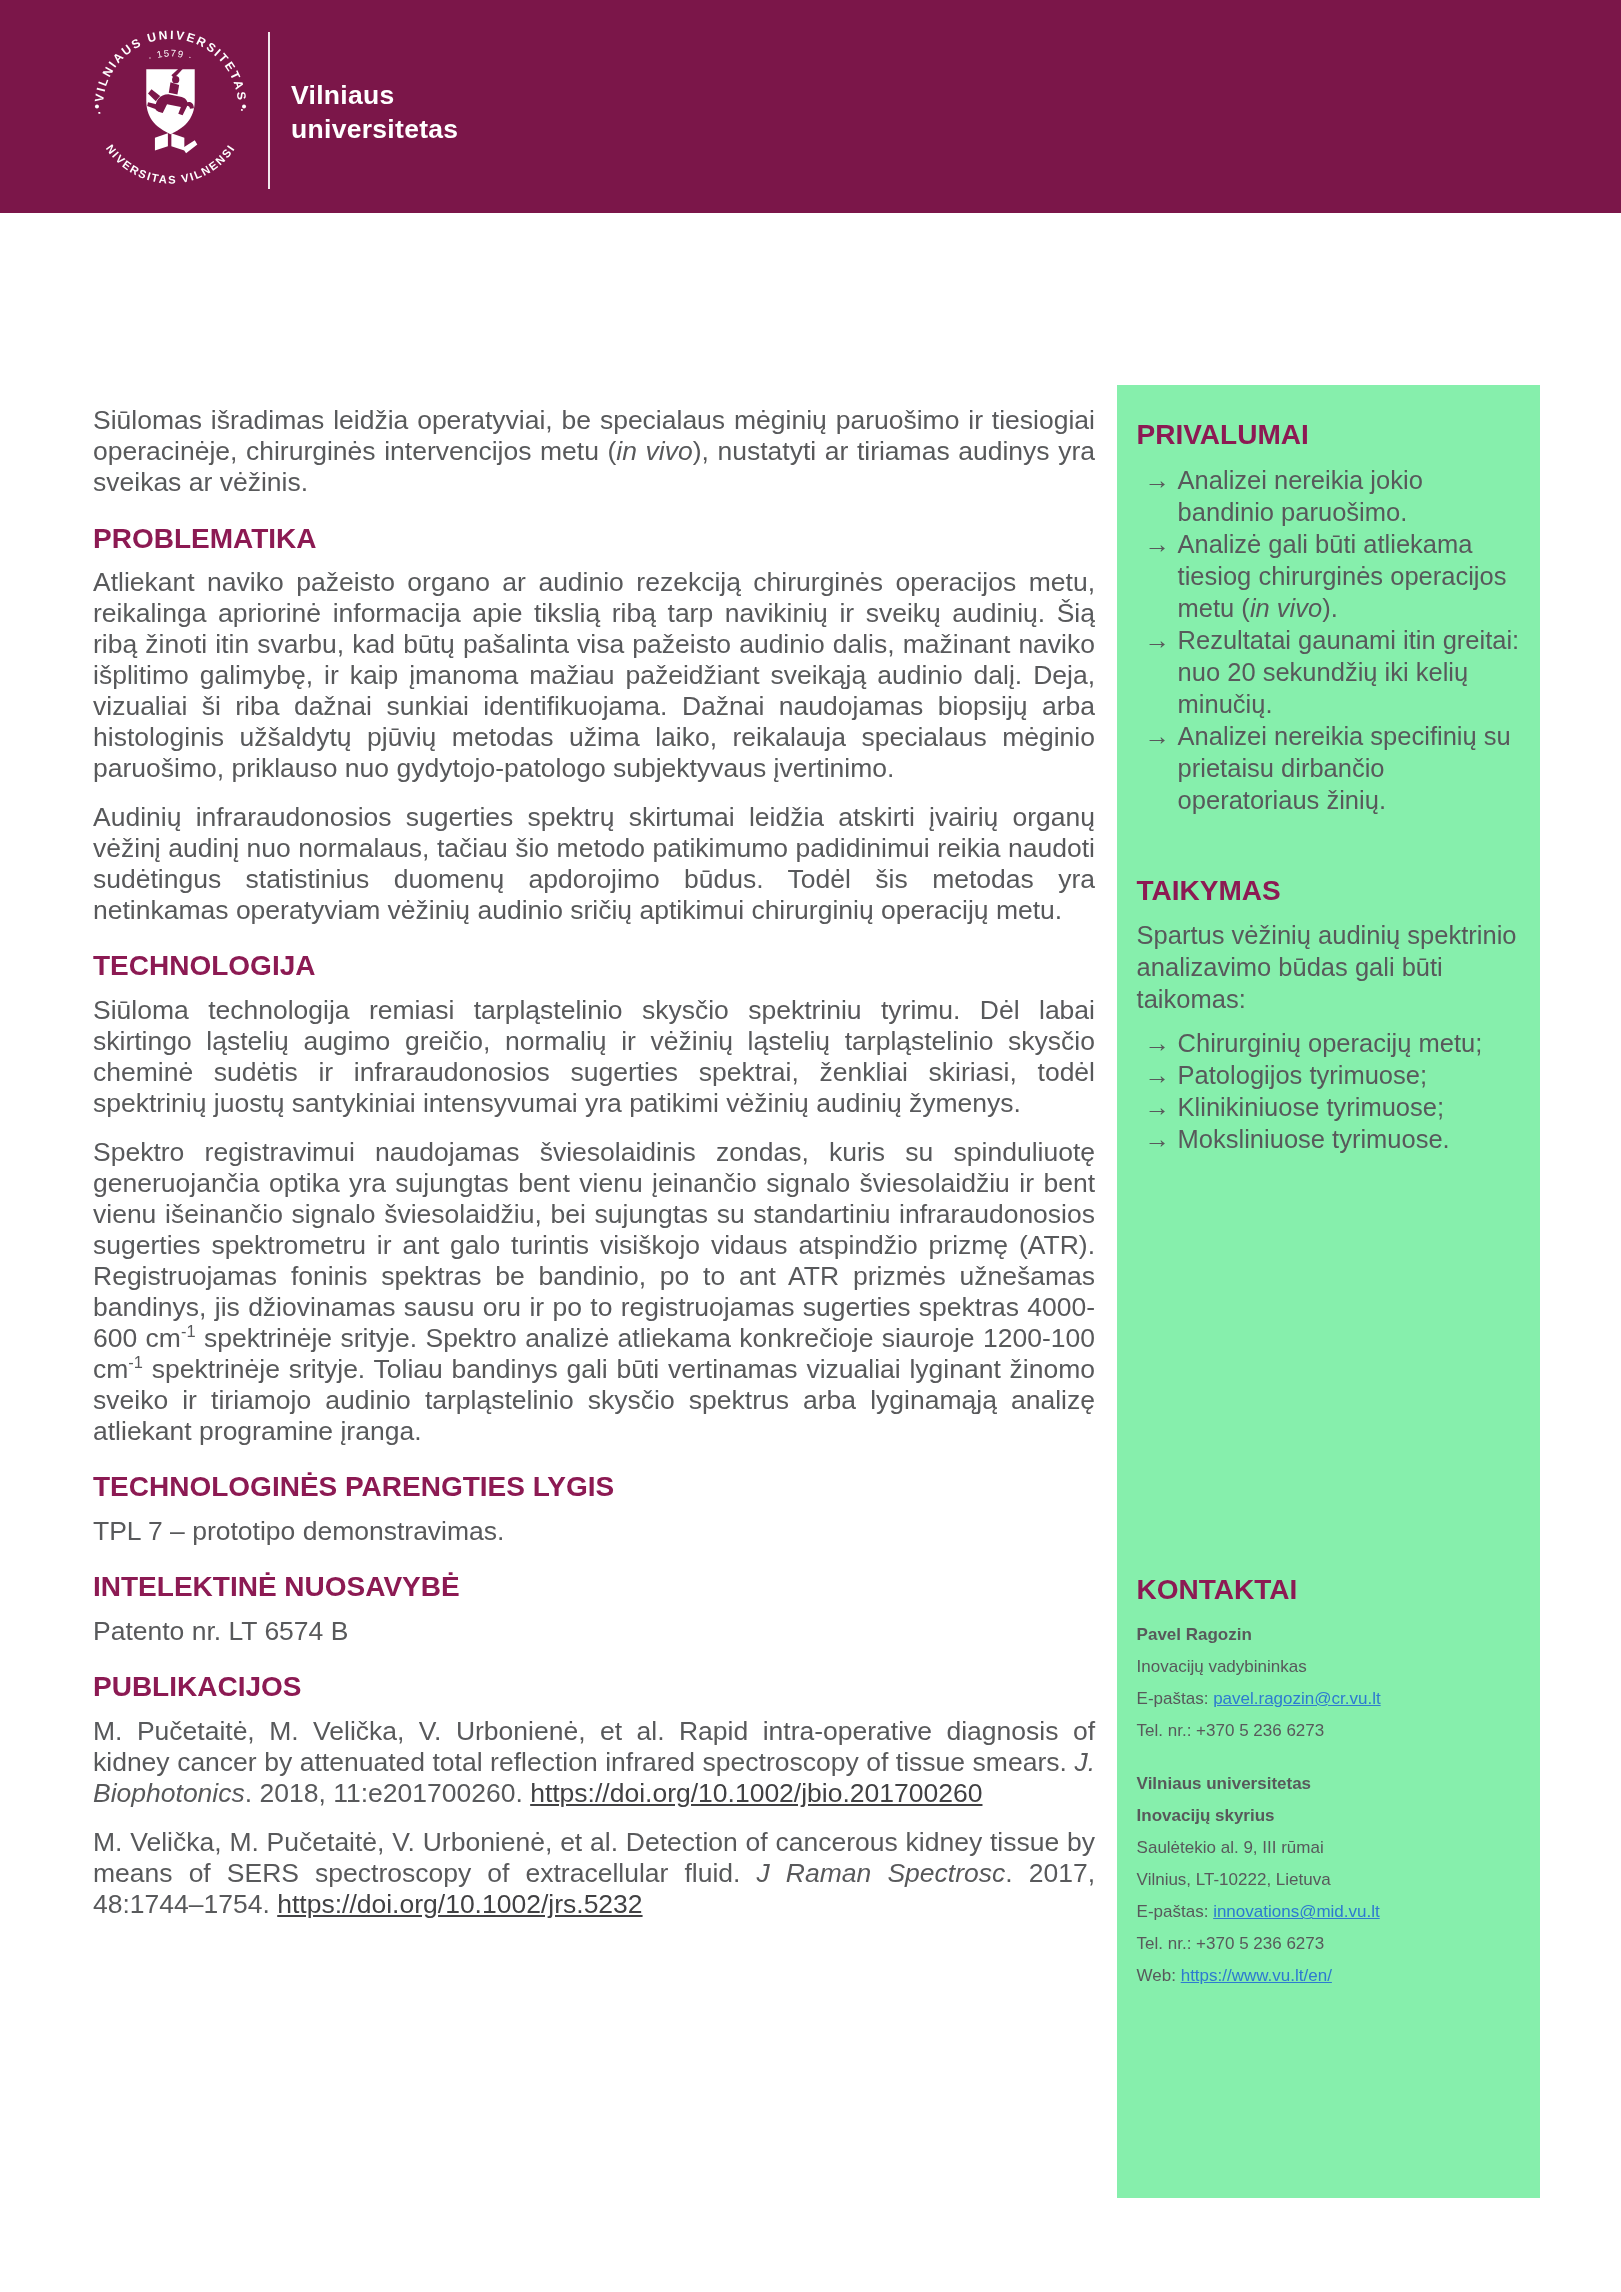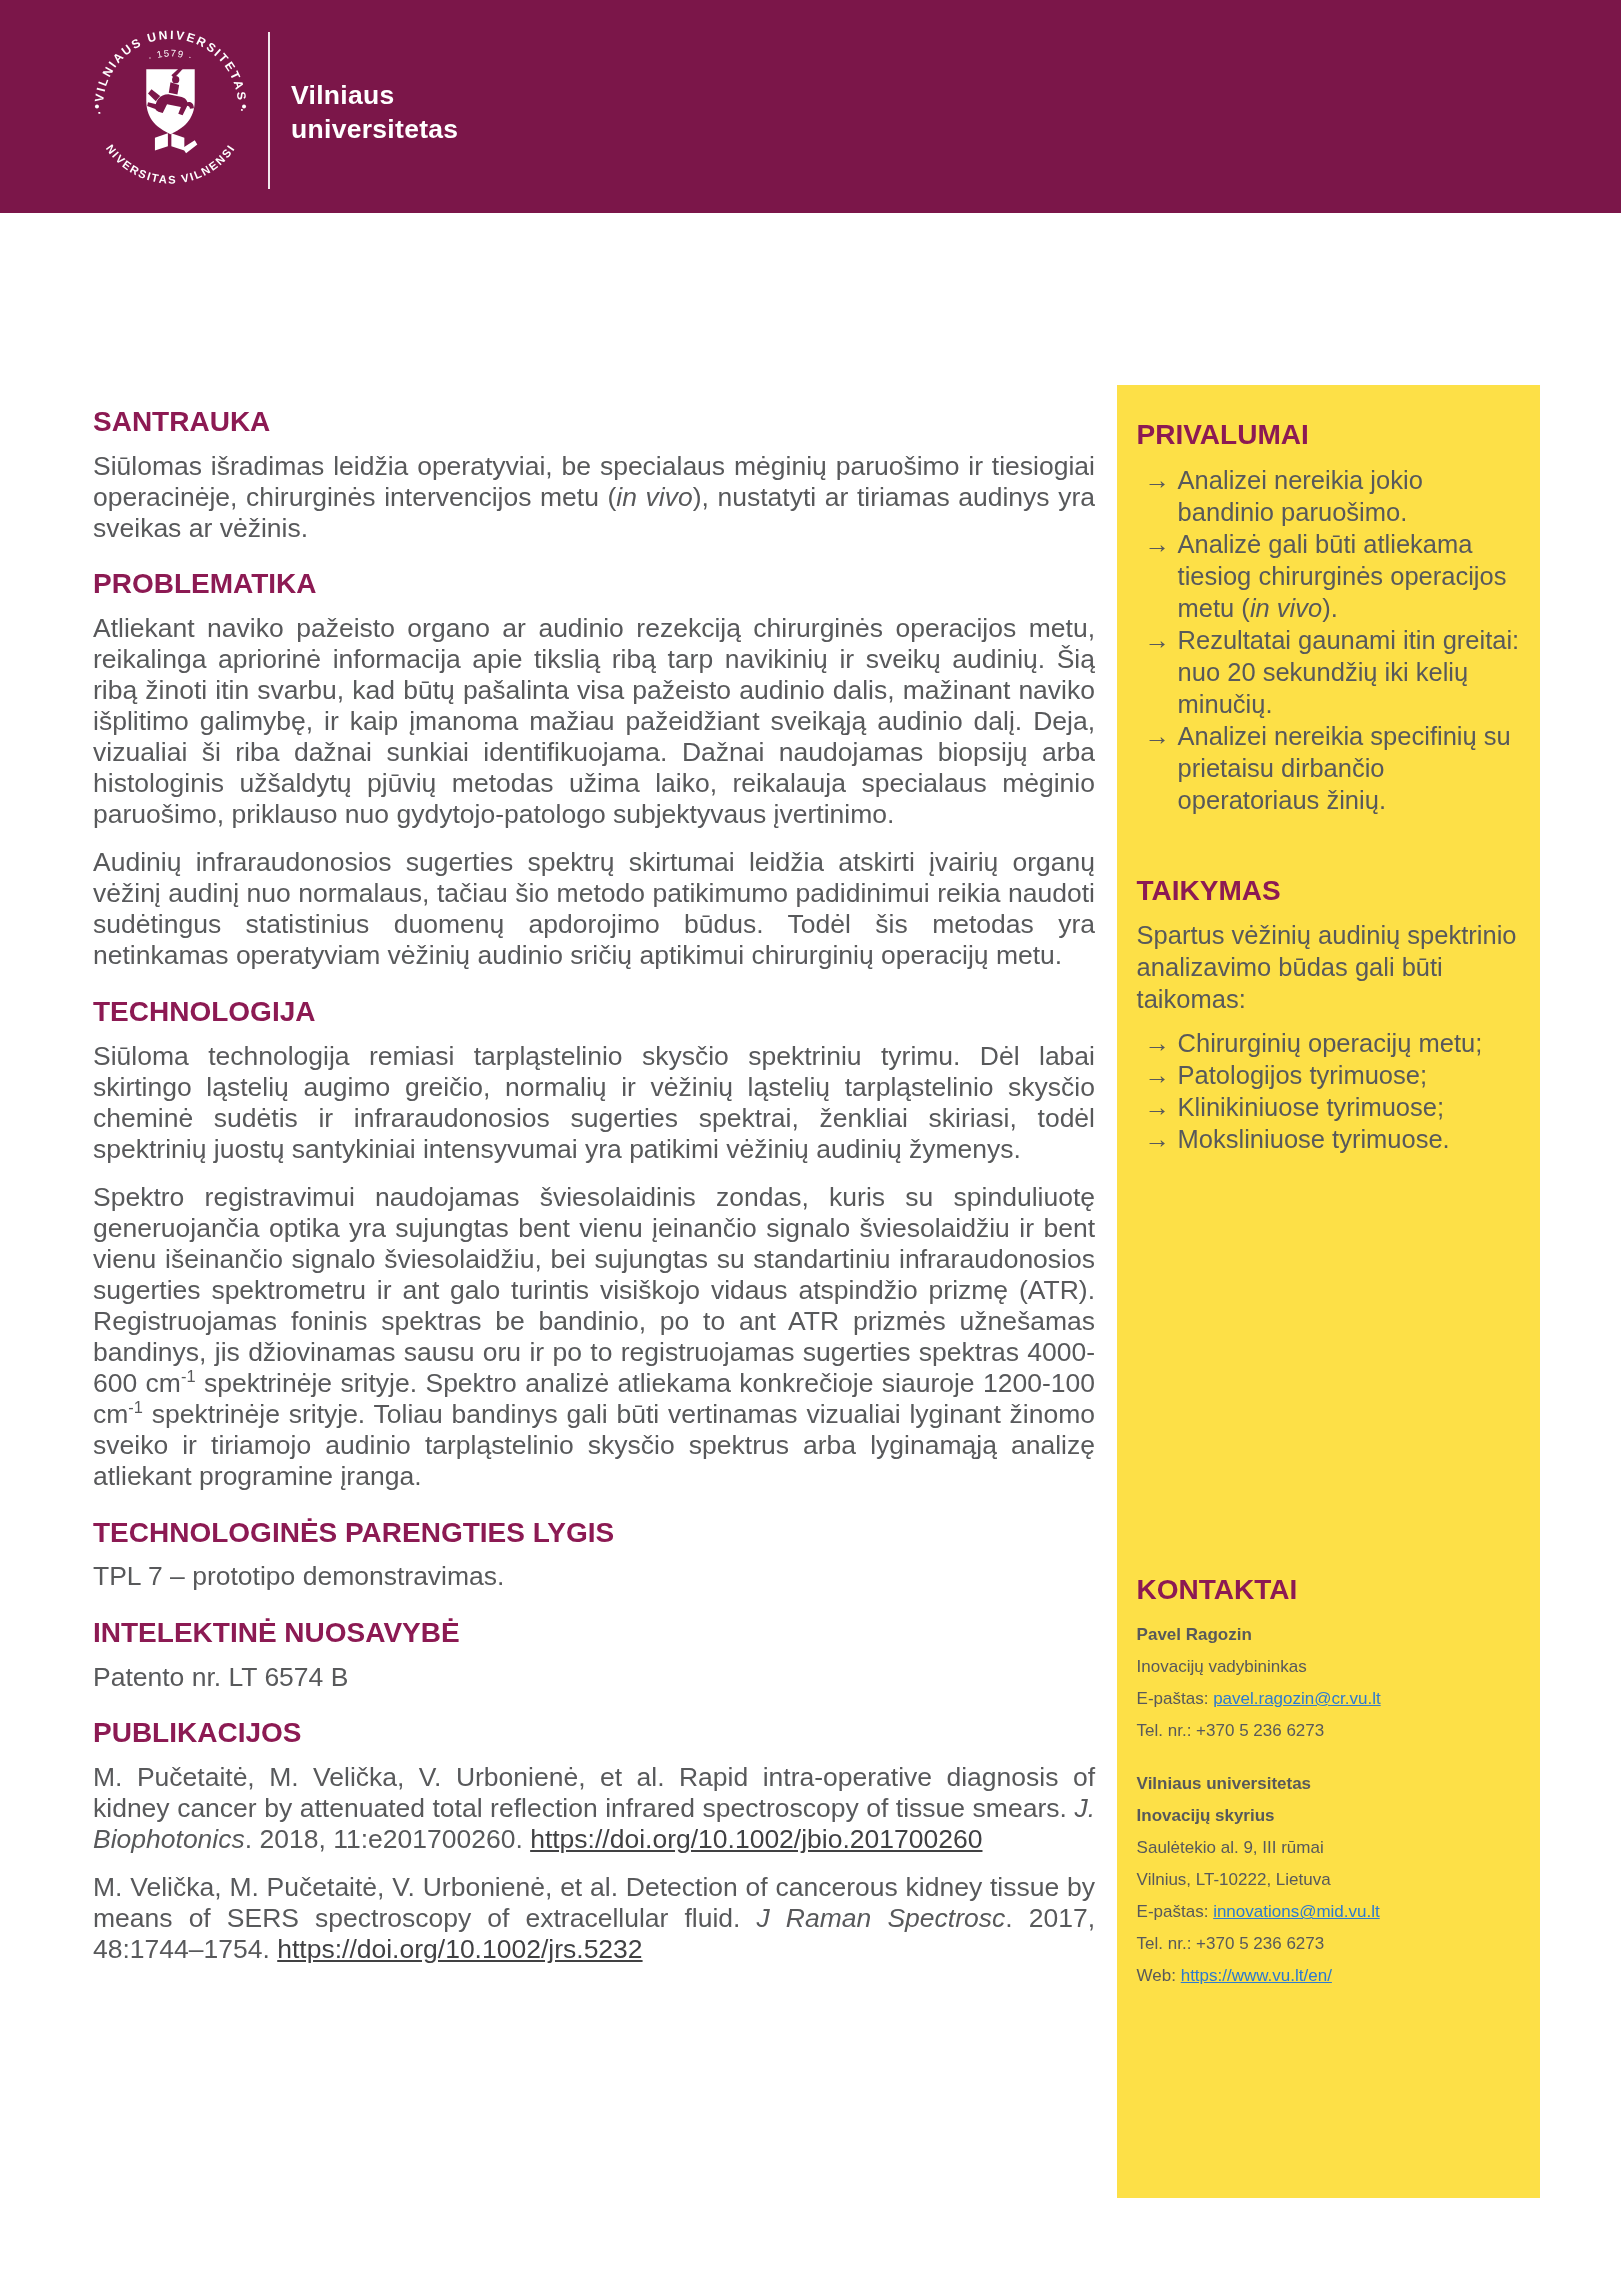--- a/index.html
+++ b/index.html
@@ -22,21 +22,21 @@
   .sec-h.first{margin-top:0;}
   .main p{margin:0 0 17.6px;font-size:26.5px;line-height:31px;color:#58595b;text-align:justify;}
 
   .it{font-style:italic;}
   .bd{font-weight:bold;}
   .sup{vertical-align:super;font-size:.62em;line-height:0;}
   .link-dark{color:#414143;text-decoration:underline;cursor:pointer;}
   .link-blue{color:#2d7ad0;text-decoration:underline;cursor:pointer;}
 
   
-  .panel{position:absolute;left:1117px;top:385px;width:423px;height:1813px;background:#fde047;
+  .panel{position:absolute;left:1117px;top:385px;width:423px;height:1813px;background:#86efac;
          box-sizing:border-box;padding:33px 15.7px 0 19.6px;}
   .panel .sec-h{margin:0 0 12.7px;}
   .side-text{font-size:25.5px;line-height:32px;color:#58595b;}
   .intro{margin:0 0 11.8px;}
   .blist{margin:0;padding:0;list-style:none;}
   .blist li{position:relative;padding-left:41px;font-size:25.5px;line-height:32px;color:#58595b;}
   .arr{position:absolute;left:7.8px;top:0;color:#58595b;}
   .taikymas{margin-top:58px;}
   .kontaktai{margin-top:418px;}
   .contact-line{font-size:17px;line-height:32px;color:#58595b;}
@@ -85,21 +85,20 @@
     </svg>
     <div class="hdr-divider"></div>
     <div class="wordmark">
       <div>Vilniaus</div>
       <div>universitetas</div>
     </div>
   </div>
 
 
   <div class="main">
-    <div class="sec-h first">SANTRAUKA</div>
     <p><span>Siūlomas išradimas leidžia operatyviai, be specialaus mėginių paruošimo ir tiesiogiai operacinėje, chirurginės intervencijos metu (</span><span class="it">in vivo</span><span>), nustatyti ar tiriamas audinys yra sveikas ar vėžinis.</span></p>
 
     <div class="sec-h">PROBLEMATIKA</div>
     <p><span>Atliekant naviko pažeisto organo ar audinio rezekciją chirurginės operacijos metu, reikalinga apriorinė informacija apie tikslią ribą tarp navikinių ir sveikų audinių. Šią ribą žinoti itin svarbu, kad būtų pašalinta visa pažeisto audinio dalis, mažinant naviko išplitimo galimybę, ir kaip įmanoma mažiau pažeidžiant sveikąją audinio dalį. Deja, vizualiai ši riba dažnai sunkiai identifikuojama. Dažnai naudojamas biopsijų arba histologinis užšaldytų pjūvių metodas užima laiko, reikalauja specialaus mėginio paruošimo, priklauso nuo gydytojo-patologo subjektyvaus įvertinimo.</span></p>
     <p><span>Audinių infraraudonosios sugerties spektrų skirtumai leidžia atskirti įvairių organų vėžinį audinį nuo normalaus, tačiau šio metodo patikimumo padidinimui reikia naudoti sudėtingus statistinius duomenų apdorojimo būdus. Todėl šis metodas yra netinkamas operatyviam vėžinių audinio sričių aptikimui chirurginių operacijų metu.</span></p>
 
     <div class="sec-h">TECHNOLOGIJA</div>
     <p><span>Siūloma technologija remiasi tarpląstelinio skysčio spektriniu tyrimu. Dėl labai skirtingo ląstelių augimo greičio, normalių ir vėžinių ląstelių tarpląstelinio skysčio cheminė sudėtis ir infraraudonosios sugerties spektrai, ženkliai skiriasi, todėl spektrinių juostų santykiniai intensyvumai yra patikimi vėžinių audinių žymenys.</span></p>
     <p><span>Spektro registravimui naudojamas šviesolaidinis zondas, kuris su spinduliuotę generuojančia optika yra sujungtas bent vienu įeinančio signalo šviesolaidžiu ir bent vienu išeinančio signalo šviesolaidžiu, bei sujungtas su standartiniu infraraudonosios sugerties spektrometru ir ant galo turintis visiškojo vidaus atspindžio prizmę (ATR). Registruojamas foninis spektras be bandinio, po to ant ATR prizmės užnešamas bandinys, jis džiovinamas sausu oru ir po to registruojamas sugerties spektras 4000-600 cm</span><span class="sup">-1</span><span> spektrinėje srityje. Spektro analizė atliekama konkrečioje siauroje 1200-100 cm</span><span class="sup">-1</span><span> spektrinėje srityje. Toliau bandinys gali būti vertinamas vizualiai lyginant žinomo sveiko ir tiriamojo audinio tarpląstelinio skysčio spektrus arba lyginamąją analizę atliekant programine įranga.</span></p>
 

